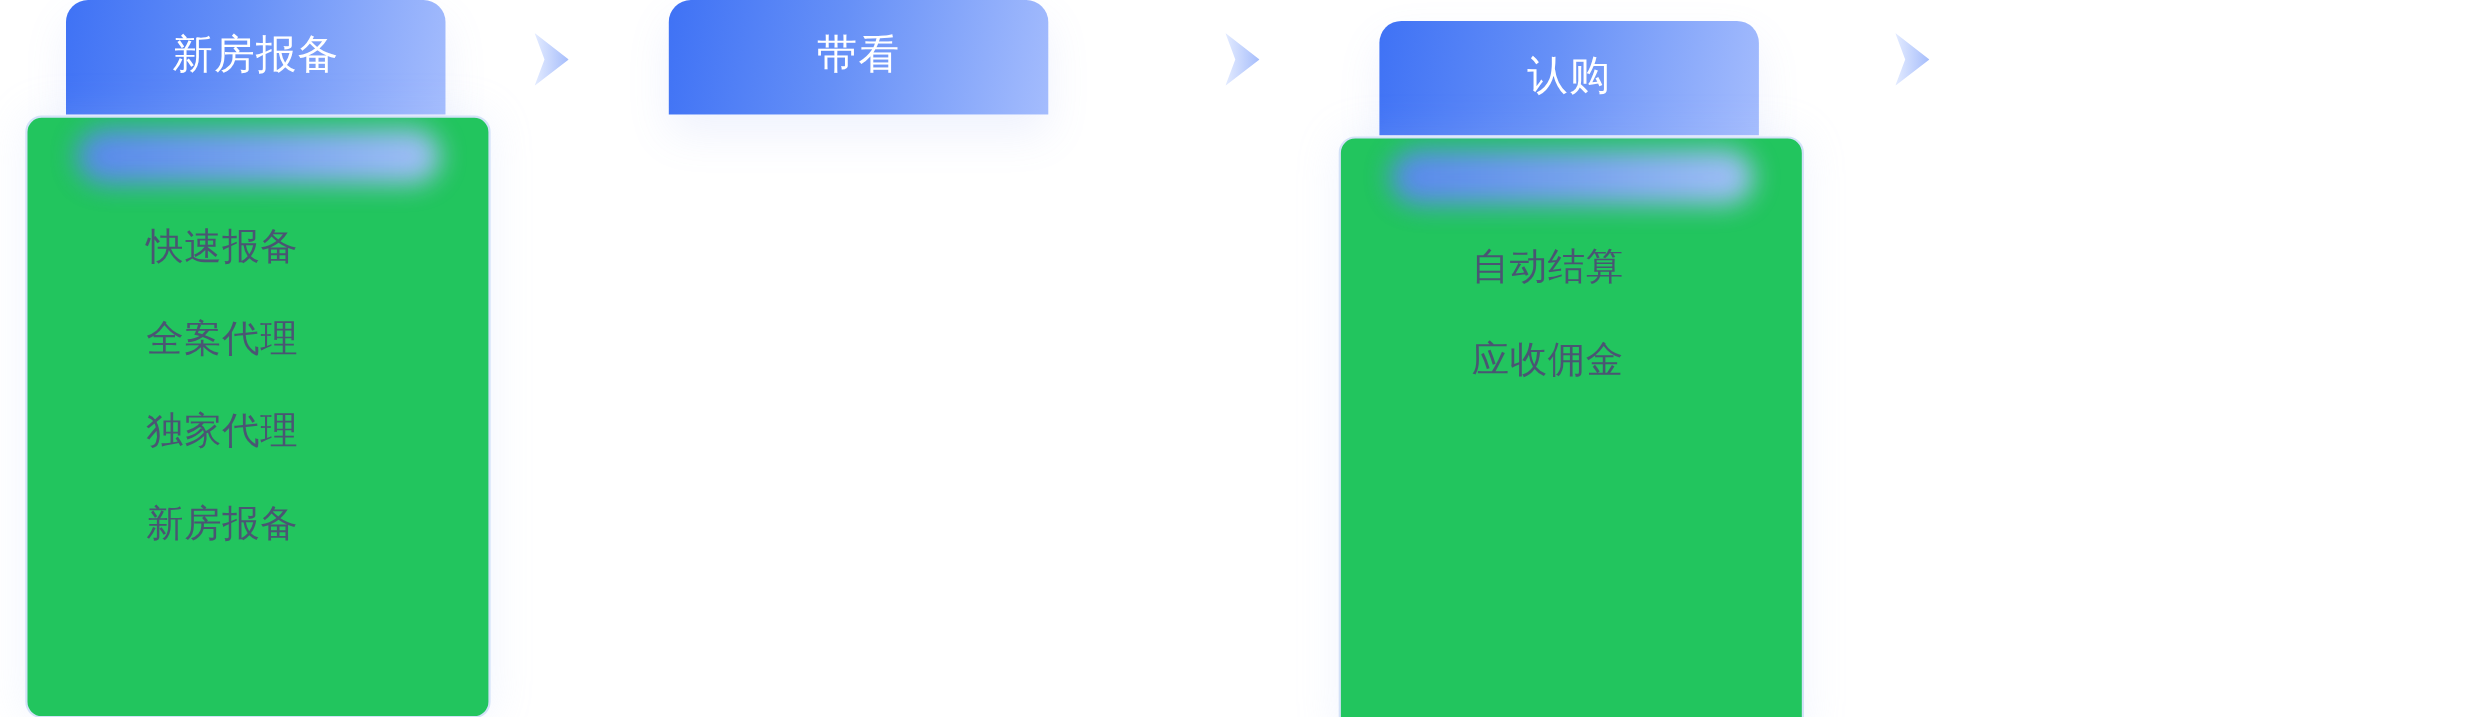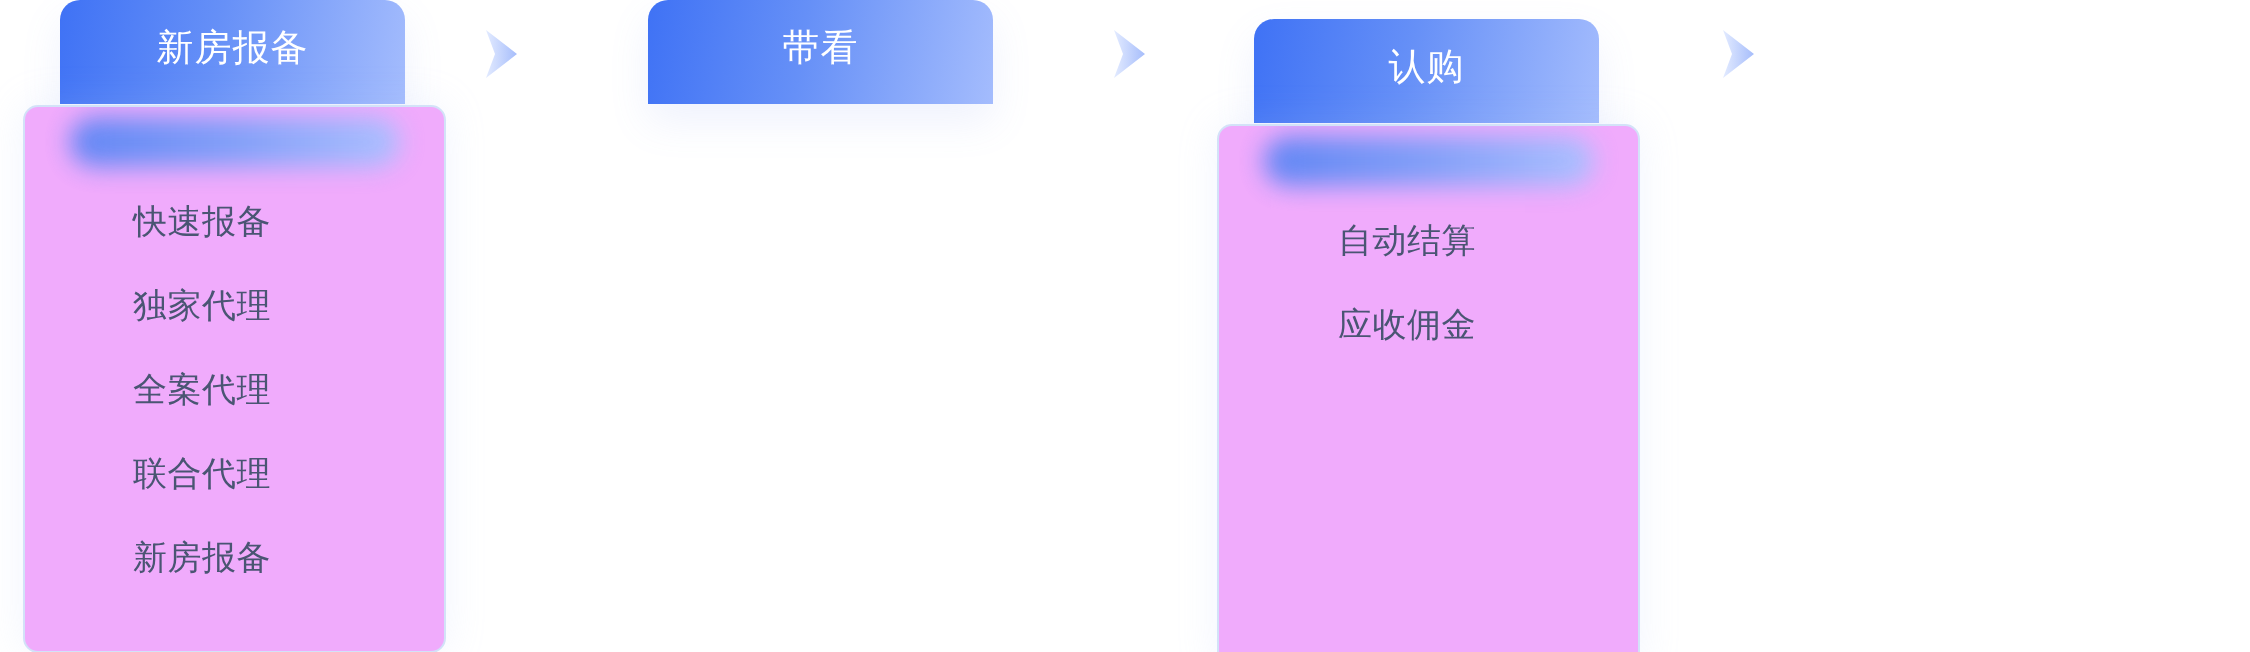--- a/index.html
+++ b/index.html
@@ -12,24 +12,23 @@
       height: 652px;
       position: relative;
       overflow: hidden;
       font-family: "DejaVu Sans", "Liberation Sans", sans-serif;
     }
     .stage {
       position: absolute;
       top: 0;
       width: 421px;
       height: 638px;
-      font-family: Liberation Mono, monospace;
     }
     .stage-1 { left: 23px; }
-    .stage-2 { left: 611px; }
+    .stage-2 { left: 571px; }
     .stage-3 { left: 1217px; margin-top: 19px; }
     .stage-4 { left: 1808px; }
 
     .stage-tab {
       position: absolute;
       left: 37px;
       top: 0;
       width: 345px;
       height: 104px;
       border-radius: 20px 20px 0 0;
@@ -49,21 +48,21 @@
     }
 
     .stage-card {
       position: absolute;
       left: 0;
       top: 105px;
       width: 419px;
       height: 544px;
       border: 2px solid #d3e2f8;
       border-radius: 15px;
-      background: #f0abfc;
+      background: #22c55e;
       overflow: hidden;
       z-index: 2;
       box-shadow: 0 0 40px rgba(180, 200, 250, 0.18);
     }
     .stage-glow {
       position: absolute;
       left: 45px;
       top: 10px;
       width: 330px;
       height: 50px;
@@ -108,23 +107,22 @@
 <body>
 
 <div class="stage stage-1">
   <div class="stage-tab">
     <span class="stage-title">新房报备</span>
   </div>
   <div class="stage-card">
     <div class="stage-glow"></div>
     <ul class="stage-items">
       <li class="stage-item">快速报备</li>
+      <li class="stage-item">全案代理</li>
       <li class="stage-item">独家代理</li>
-      <li class="stage-item">全案代理</li>
-      <li class="stage-item">联合代理</li>
       <li class="stage-item">新房报备</li>
     </ul>
   </div>
 </div>
 
 <svg class="flow-arrow flow-arrow-1" viewBox="0 0 31 48">
   <defs>
     <linearGradient id="arrowGrad1" x1="0" y1="0" x2="1" y2="0">
       <stop offset="0%" stop-color="#e3ebff"></stop>
       <stop offset="100%" stop-color="#a6bdfb"></stop>

